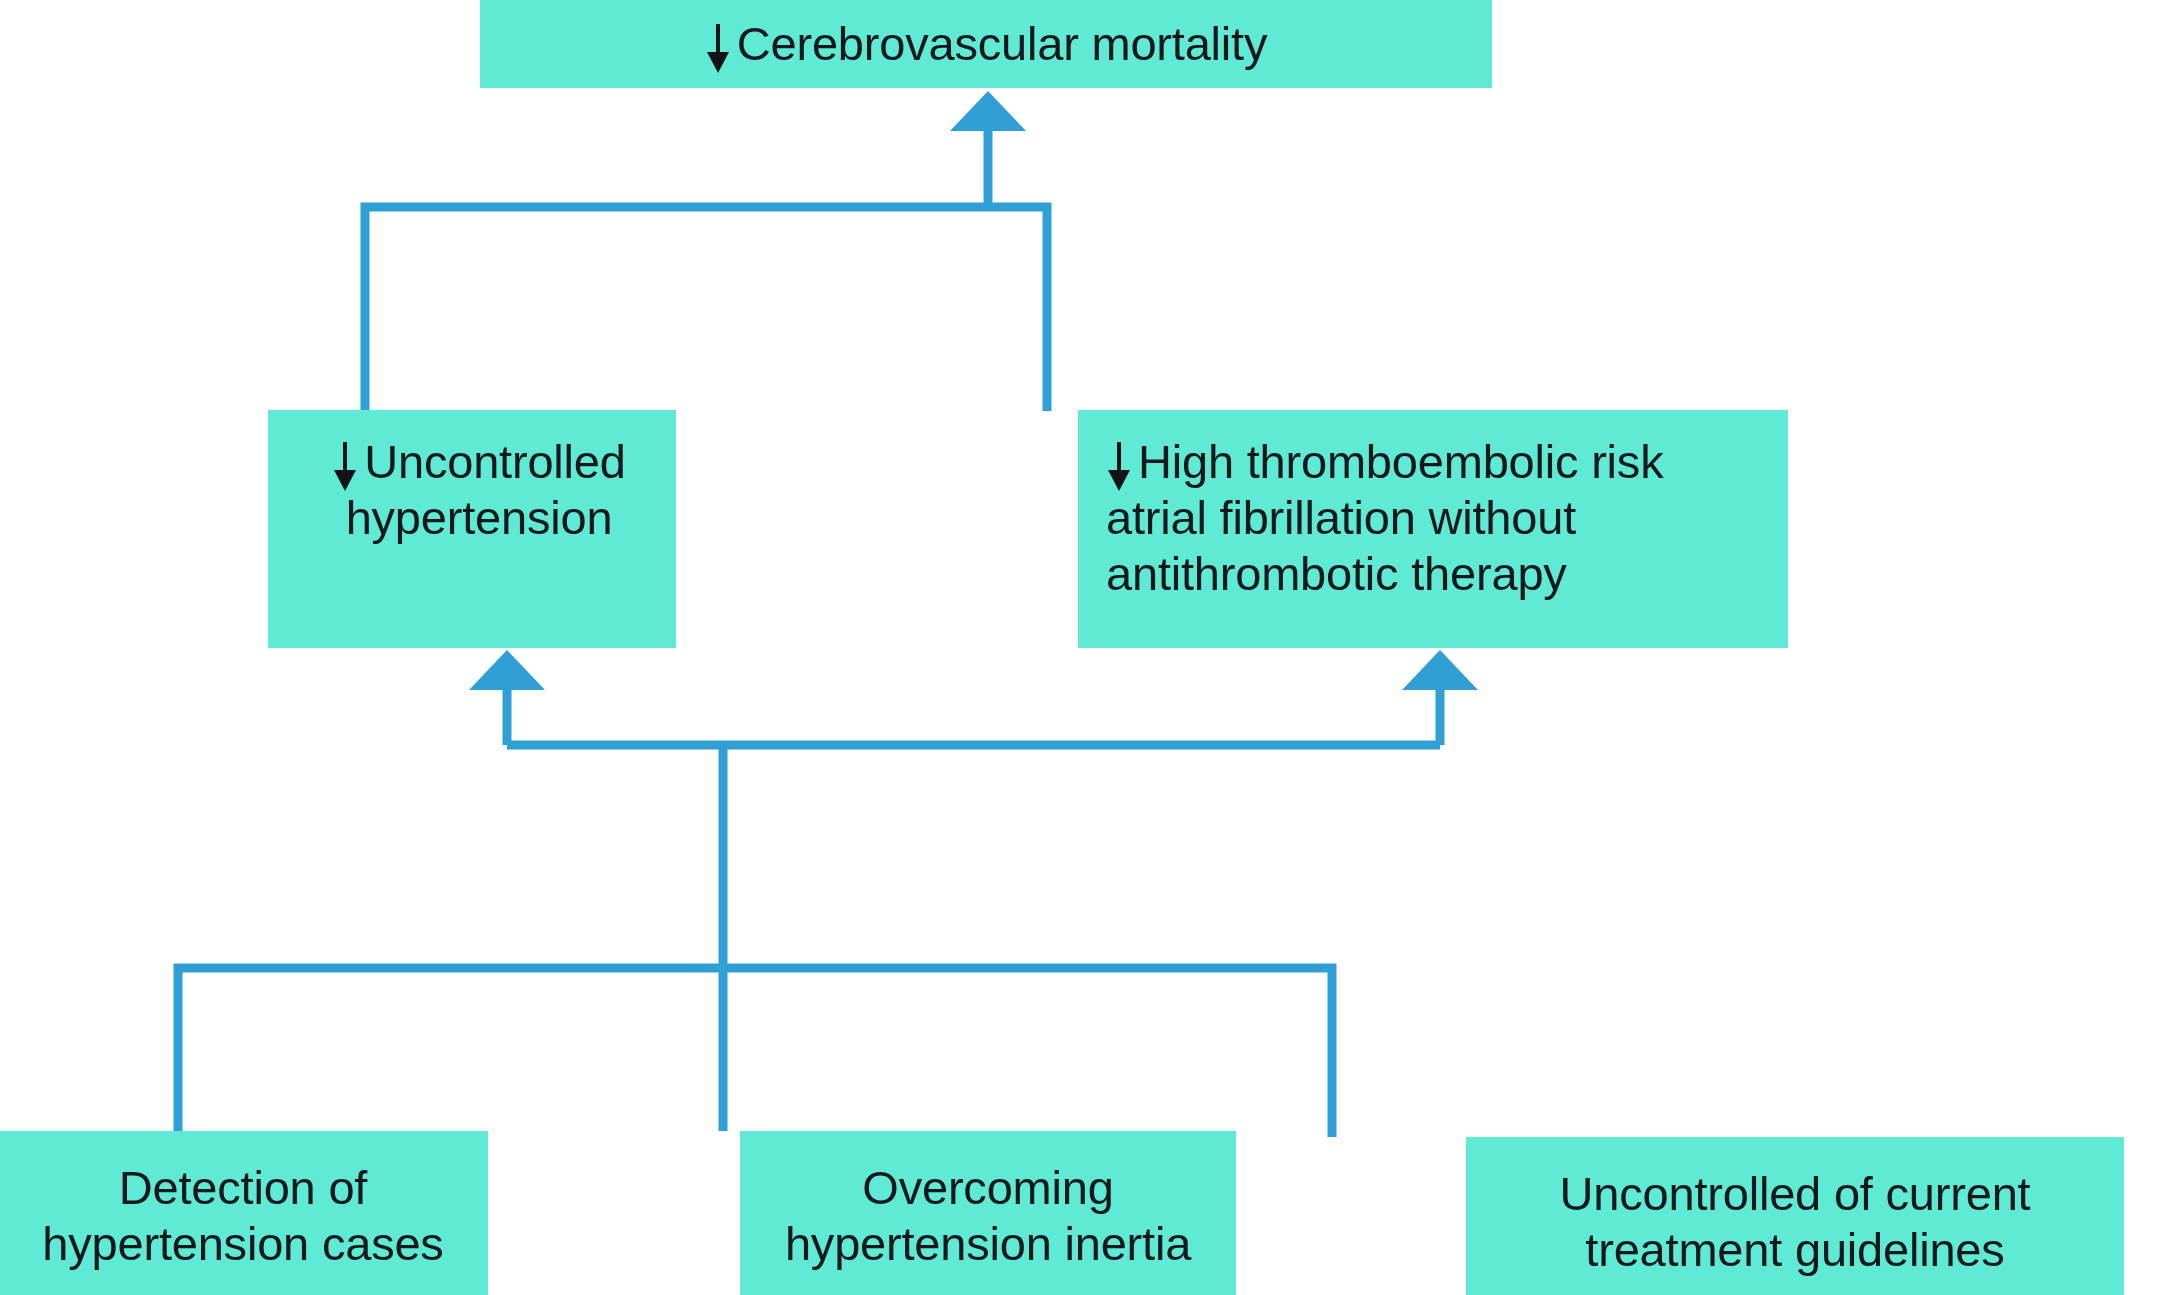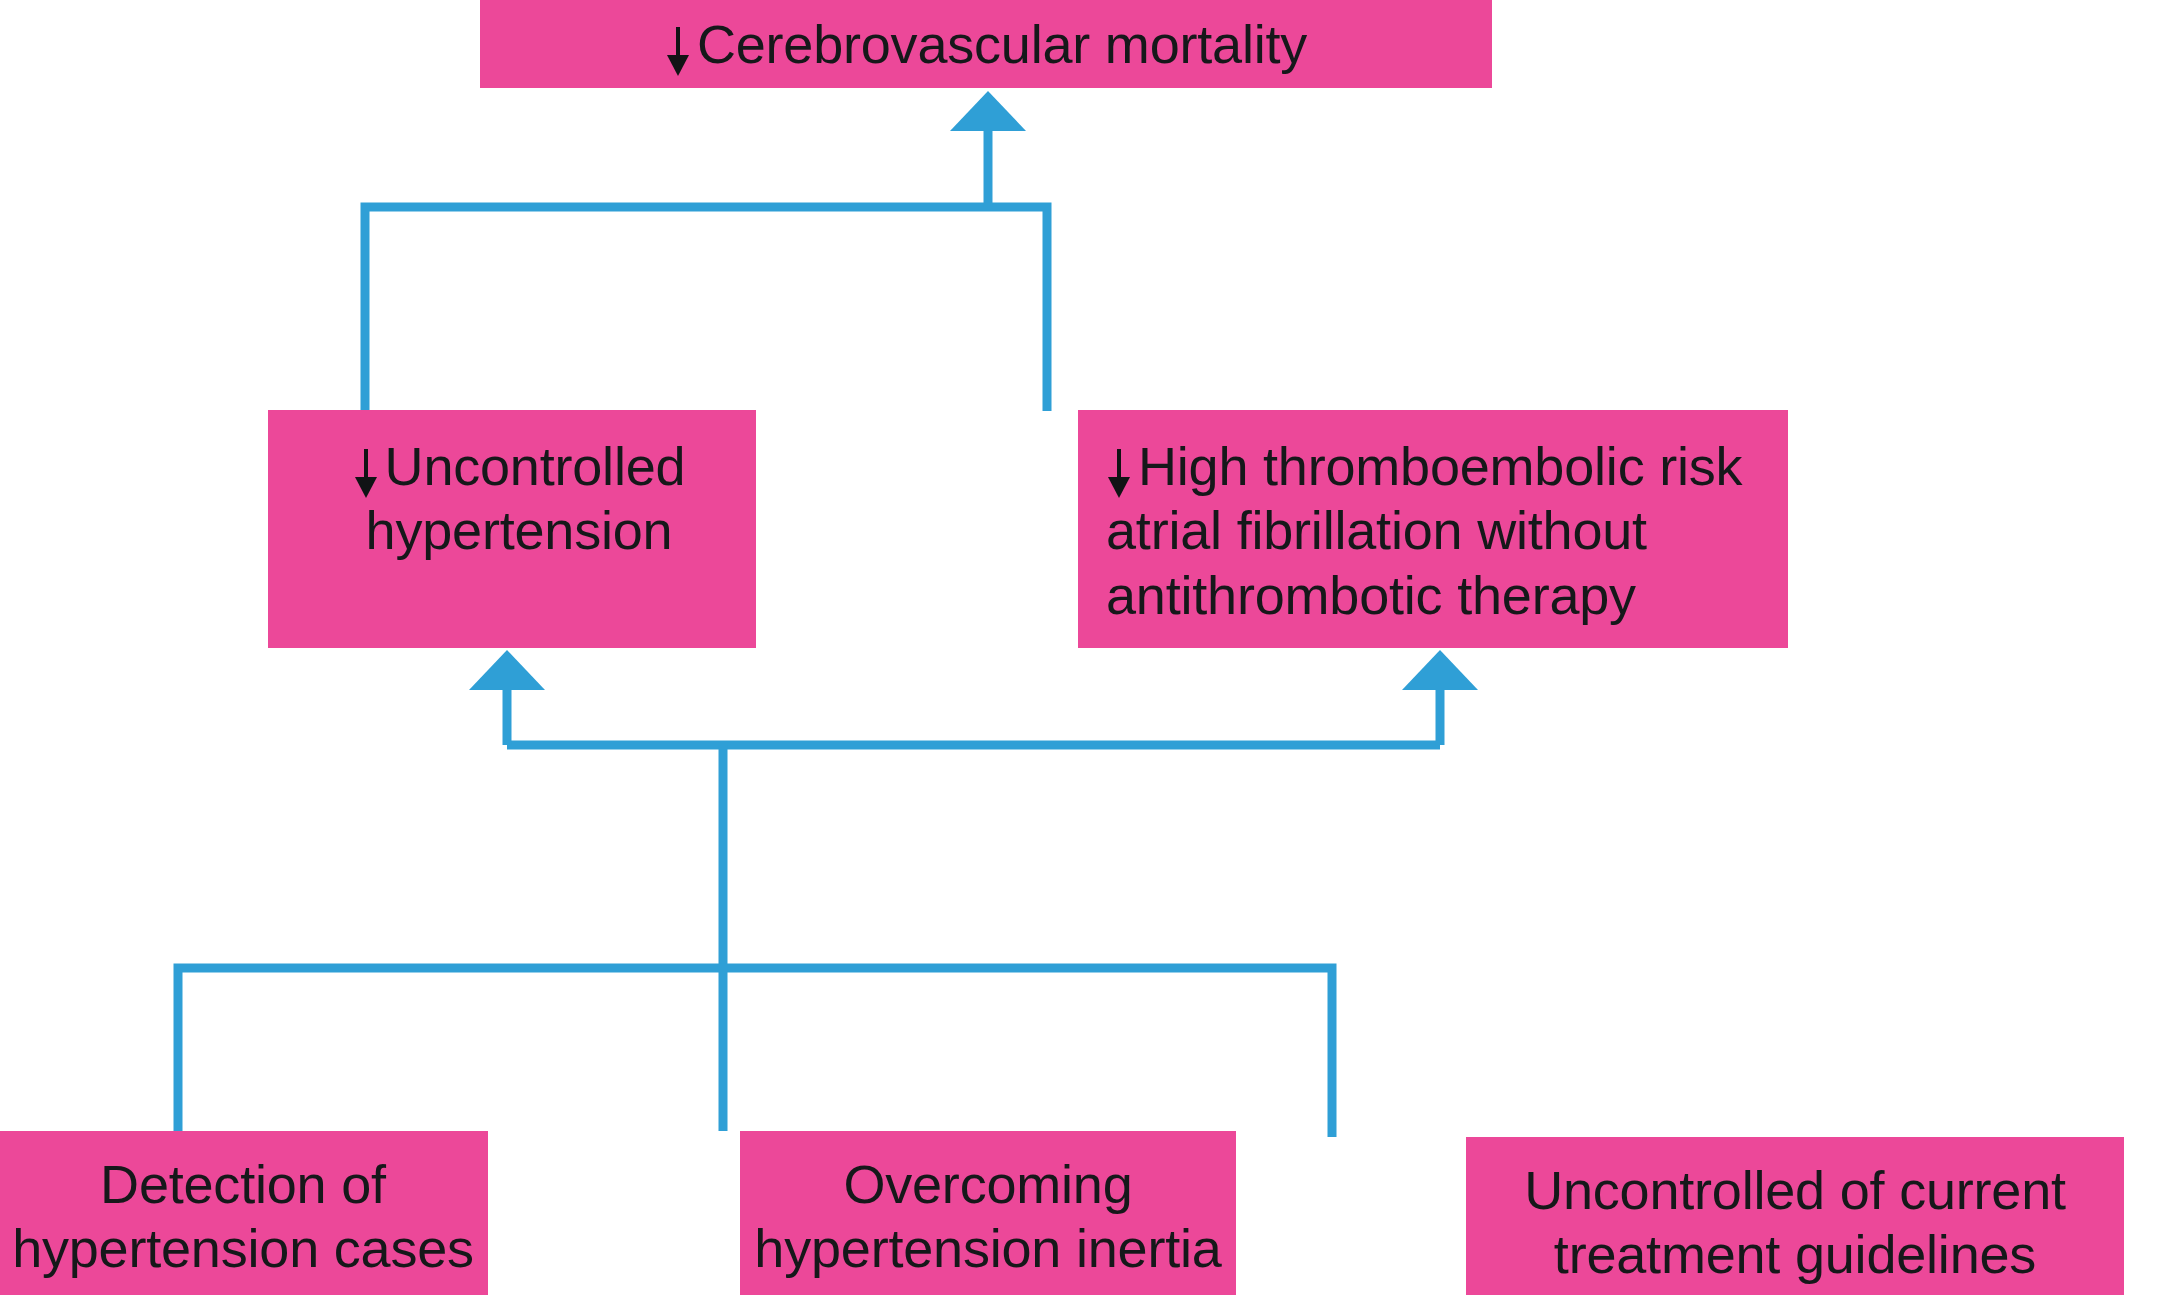--- a/index.html
+++ b/index.html
@@ -21,23 +21,23 @@
     position: absolute;
     left: 0;
     top: 0;
     width: 2160px;
     height: 1295px;
     pointer-events: none;
   }
   .node {
     position: absolute;
     box-sizing: border-box;
-    background: #ec4899;
+    background: #5eead4;
     color: #16181a;
-    font-size: 54px;
+    font-size: 47px;
     line-height: 1.19;
     letter-spacing: -0.2px;
   }
   .node .txt {
     display: block;
     white-space: pre-line;
   }
   
   #node-top {
     left: 480px;
@@ -47,21 +47,21 @@
     display: flex;
     align-items: center;
     justify-content: center;
   }
   #node-top .txt { text-align: center; }
 
   
   #node-hypertension {
     left: 268px;
     top: 410px;
-    width: 488px;
+    width: 408px;
     height: 238px;
     padding: 24px 30px 0 44px;
   }
   #node-hypertension .txt { text-align: center; }
 
   
   #node-afib {
     left: 1078px;
     top: 410px;
     width: 710px;

